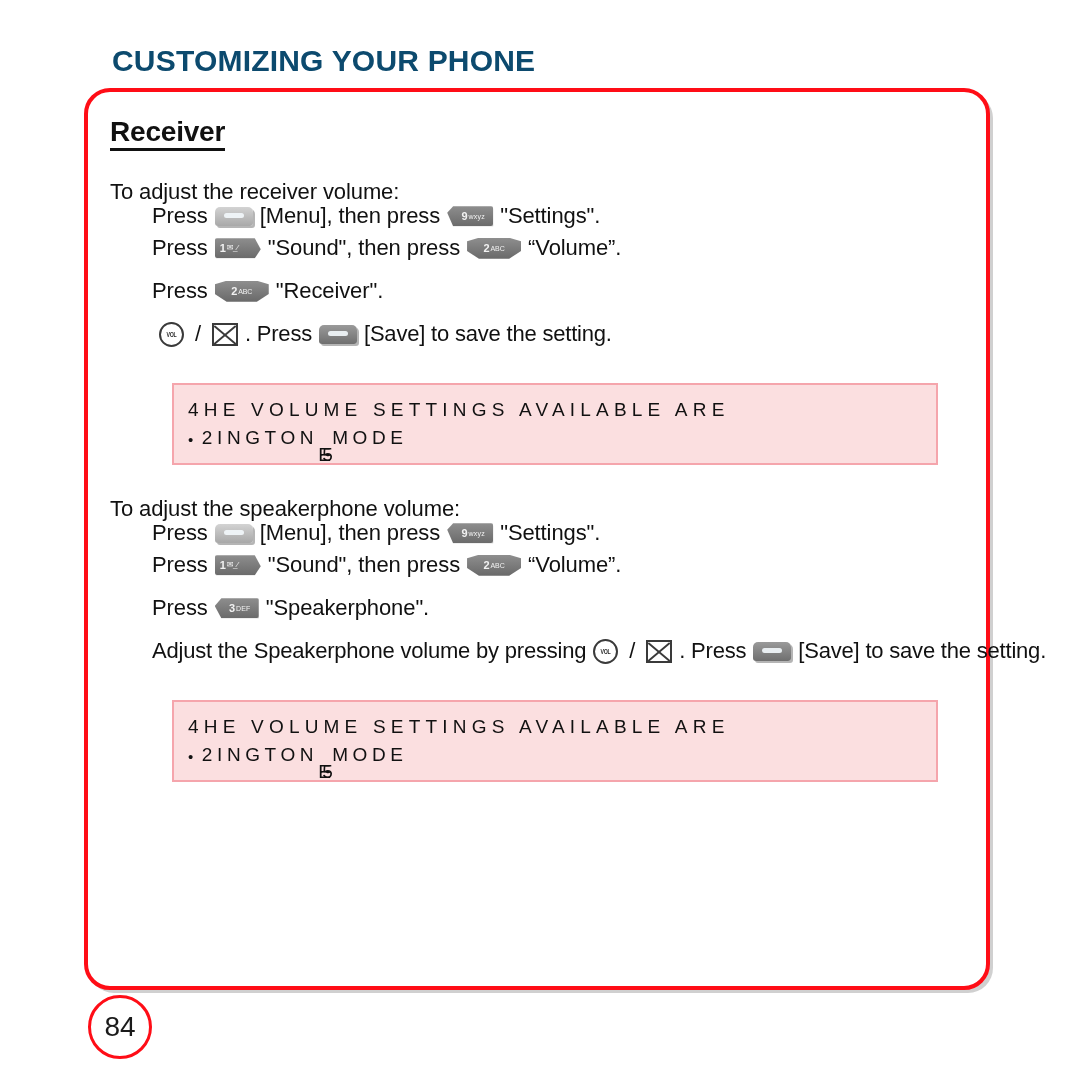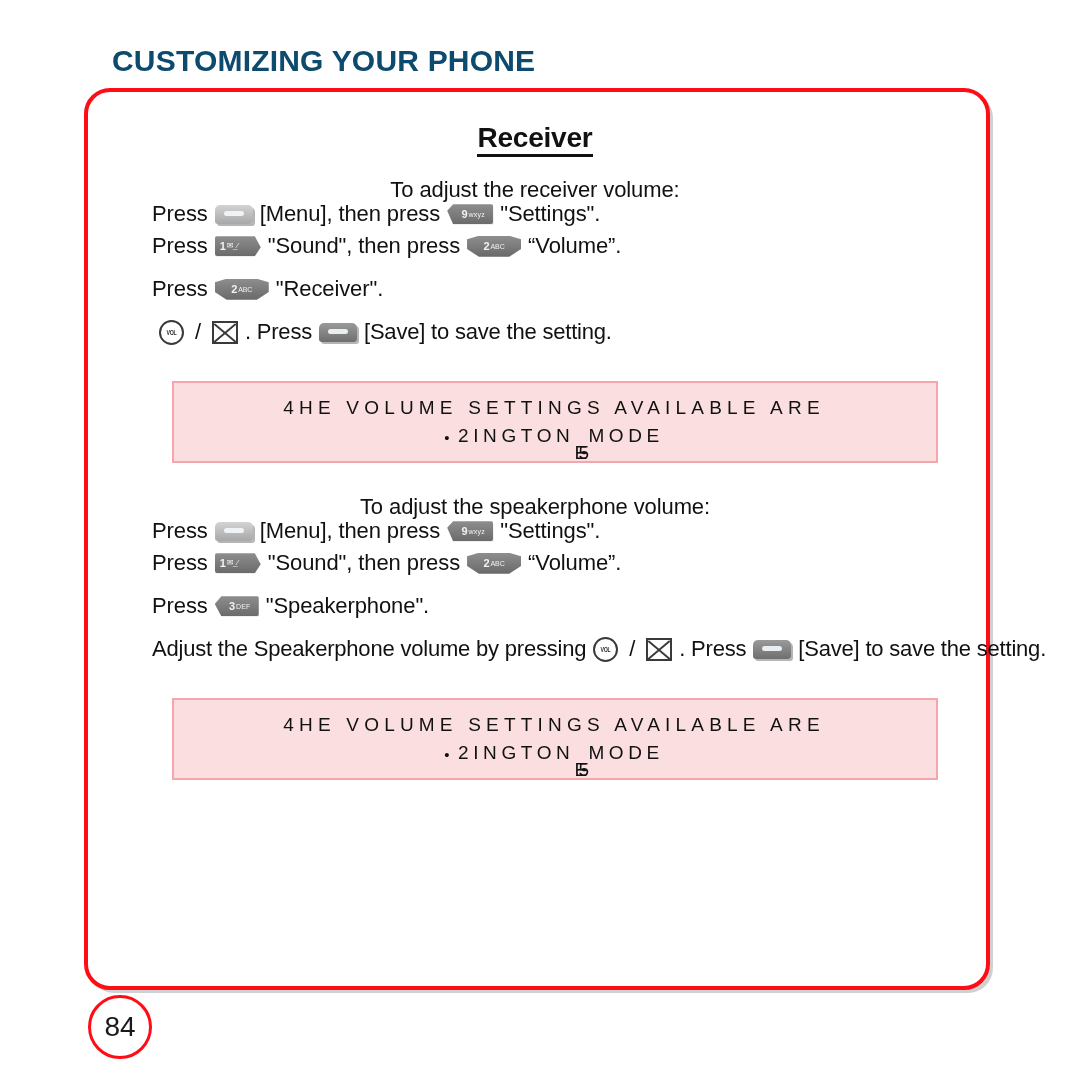--- a/index.html
+++ b/index.html
@@ -49,42 +49,41 @@
     box-shadow: 4px 4px 0 -1px rgba(150,150,150,0.45);
     background: #ffffff;
   }
 
   .frame-inner {
     position: absolute;
     left: 0;
     top: 0;
     right: 0;
     bottom: 0;
-    padding: 30px 26px 0 22px;
-    box-sizing: border-box;
-    text-align: center;
+    padding: 24px 26px 0 22px;
+    box-sizing: border-box;
   }
 
   
   .section-heading {
     font-size: 28px;
     font-weight: bold;
     color: #111111;
     font-family: "Liberation Sans", sans-serif;
     display: inline-block;
     border-bottom: 3px solid #111111;
     padding-bottom: 1px;
     line-height: 1.12;
     letter-spacing: -0.2px;
   }
 
   .intro-line {
     font-size: 22px;
     color: #111111;
-    margin-top: 20px;
+    margin-top: 28px;
     letter-spacing: -0.1px;
   }
 
   
   .steps {
     margin-top: 0;
     padding-left: 42px;
   }
   .step-line {
     font-size: 22px;

